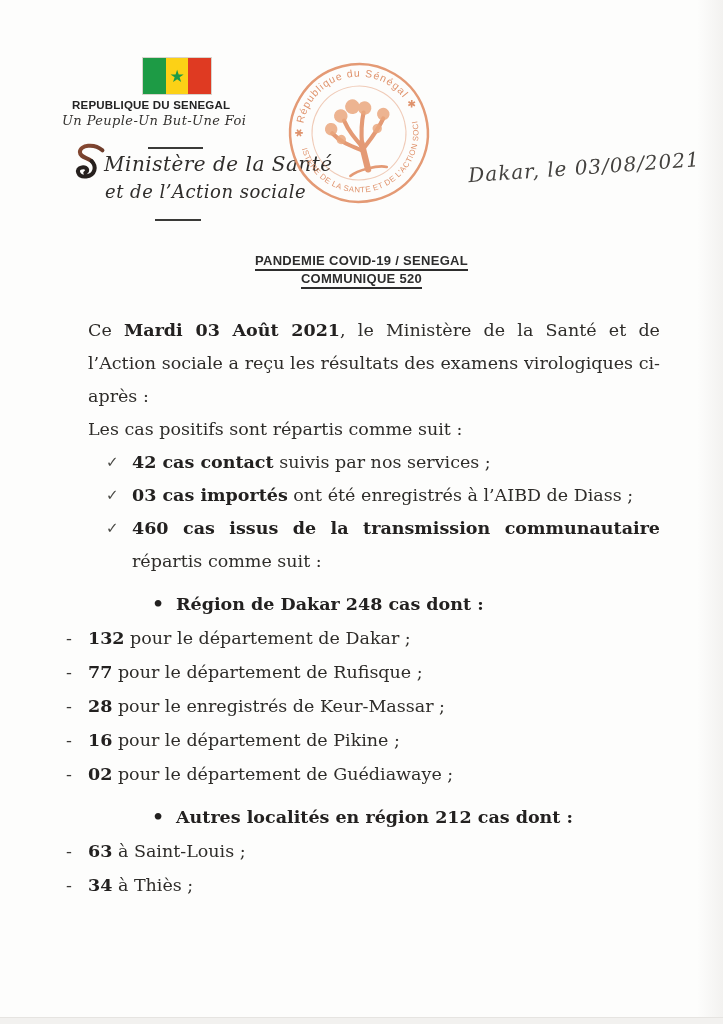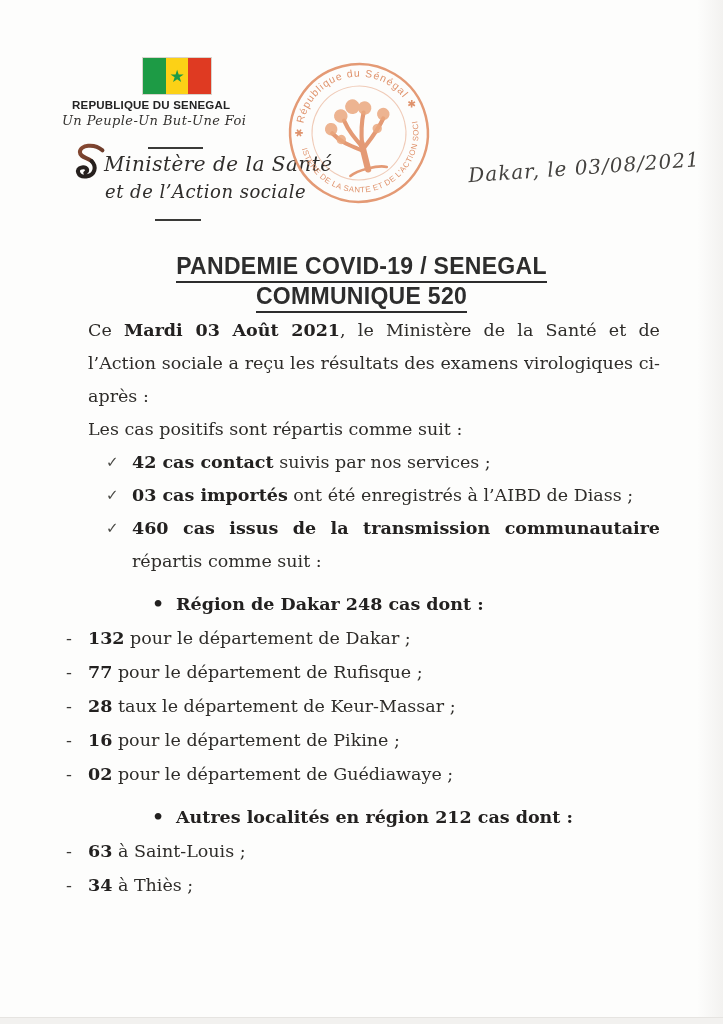--- a/index.html
+++ b/index.html
@@ -60,21 +60,21 @@
   .dateline{
     position:absolute;left:468px;top:156px;width:210px;
     font-style:italic;font-size:20px;letter-spacing:1px;color:#44423f;
     transform:rotate(-4deg);white-space:nowrap;
   }
 
   
   .title-block{
     position:absolute;top:253px;left:0;width:100%;text-align:center;
     font-family:"Liberation Sans","DejaVu Sans",sans-serif;
-    font-weight:bold;font-size:23px;color:#2d2d2d;letter-spacing:.3px;
+    font-weight:bold;font-size:13px;color:#2d2d2d;letter-spacing:.3px;
   }
   .title-line{display:inline-block;border-bottom:2px solid #2d2d2d;padding-bottom:1px;}
   .title-block .row{display:block;}
 
   
   .content{
     position:absolute;top:314px;left:88px;width:572px;
     font-size:17.5px;line-height:33px;color:#2e2c29;
   }
   .content p{margin:0;text-align:justify;}
@@ -187,21 +187,21 @@
       </div>
     </div>
 
     <div class="bullet-head">
       <span class="bullet-dot">•</span><span>Région de Dakar 248 cas dont :</span>
     </div>
 
     <div>
       <div class="dash-item"><span class="dash-glyph">-</span><b>132</b><span> pour le département de Dakar ;</span></div>
       <div class="dash-item"><span class="dash-glyph">-</span><b>77</b><span> pour le département de Rufisque ;</span></div>
-      <div class="dash-item"><span class="dash-glyph">-</span><b>28</b><span> taux le département de Keur-Massar ;</span></div>
+      <div class="dash-item"><span class="dash-glyph">-</span><b>28</b><span> pour le enregistrés de Keur-Massar ;</span></div>
       <div class="dash-item"><span class="dash-glyph">-</span><b>16</b><span> pour le département de Pikine ;</span></div>
       <div class="dash-item"><span class="dash-glyph">-</span><b>02</b><span> pour le département de Guédiawaye ;</span></div>
     </div>
 
     <div class="bullet-head">
       <span class="bullet-dot">•</span><span>Autres localités en région 212 cas dont :</span>
     </div>
 
     <div>
       <div class="dash-item"><span class="dash-glyph">-</span><b>63</b><span> à Saint-Louis ;</span></div>

